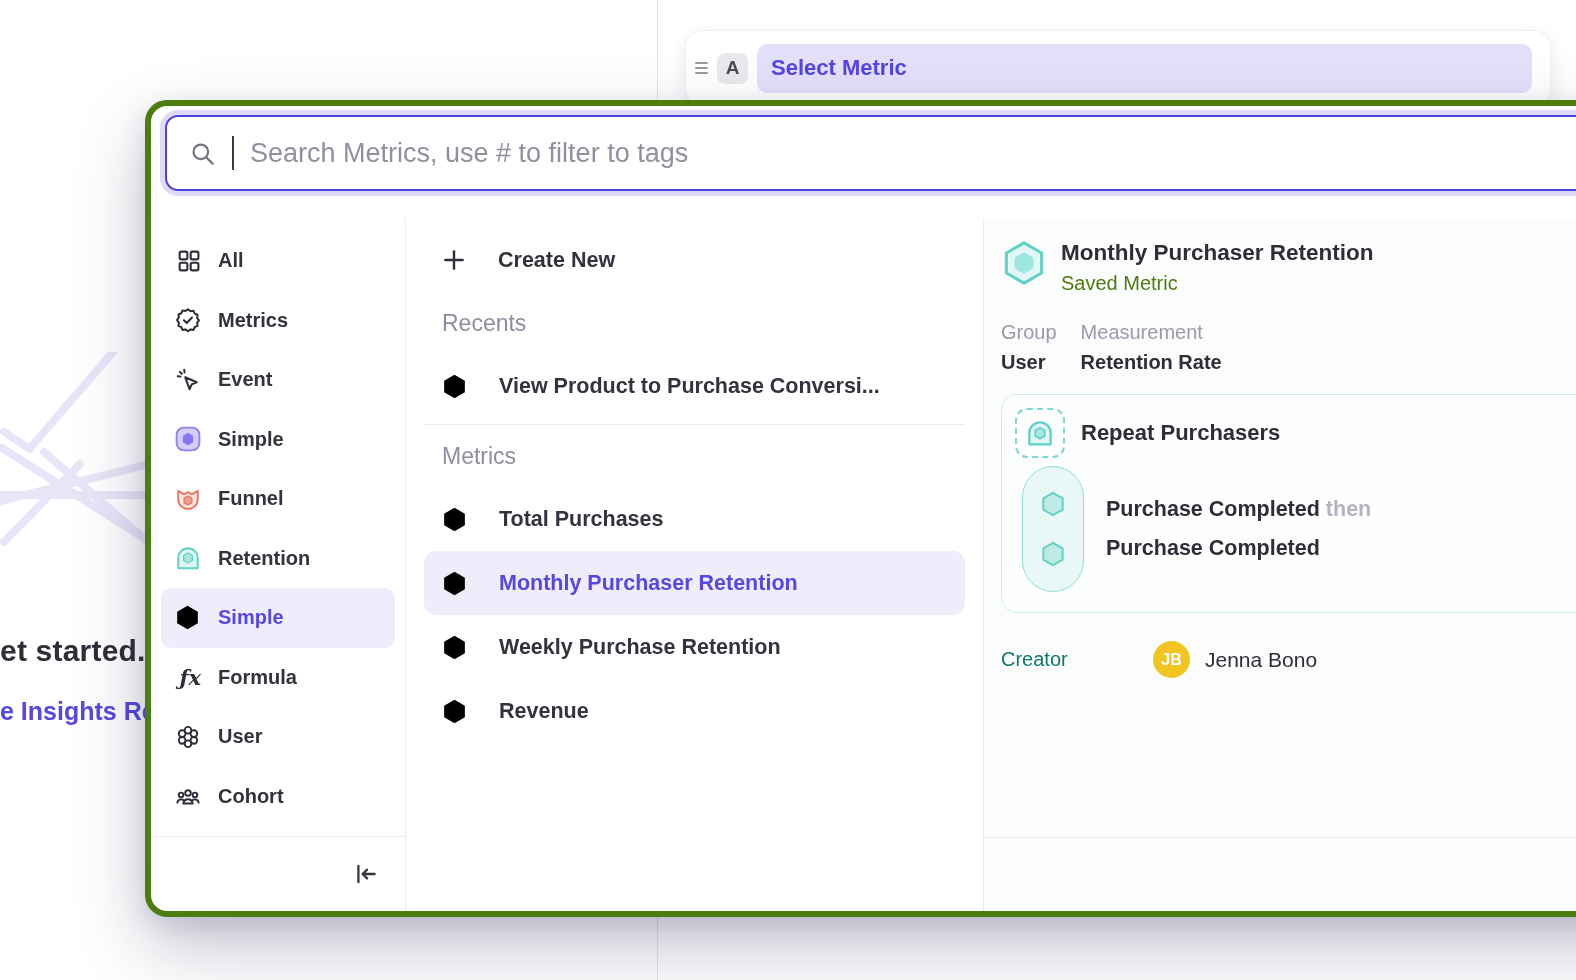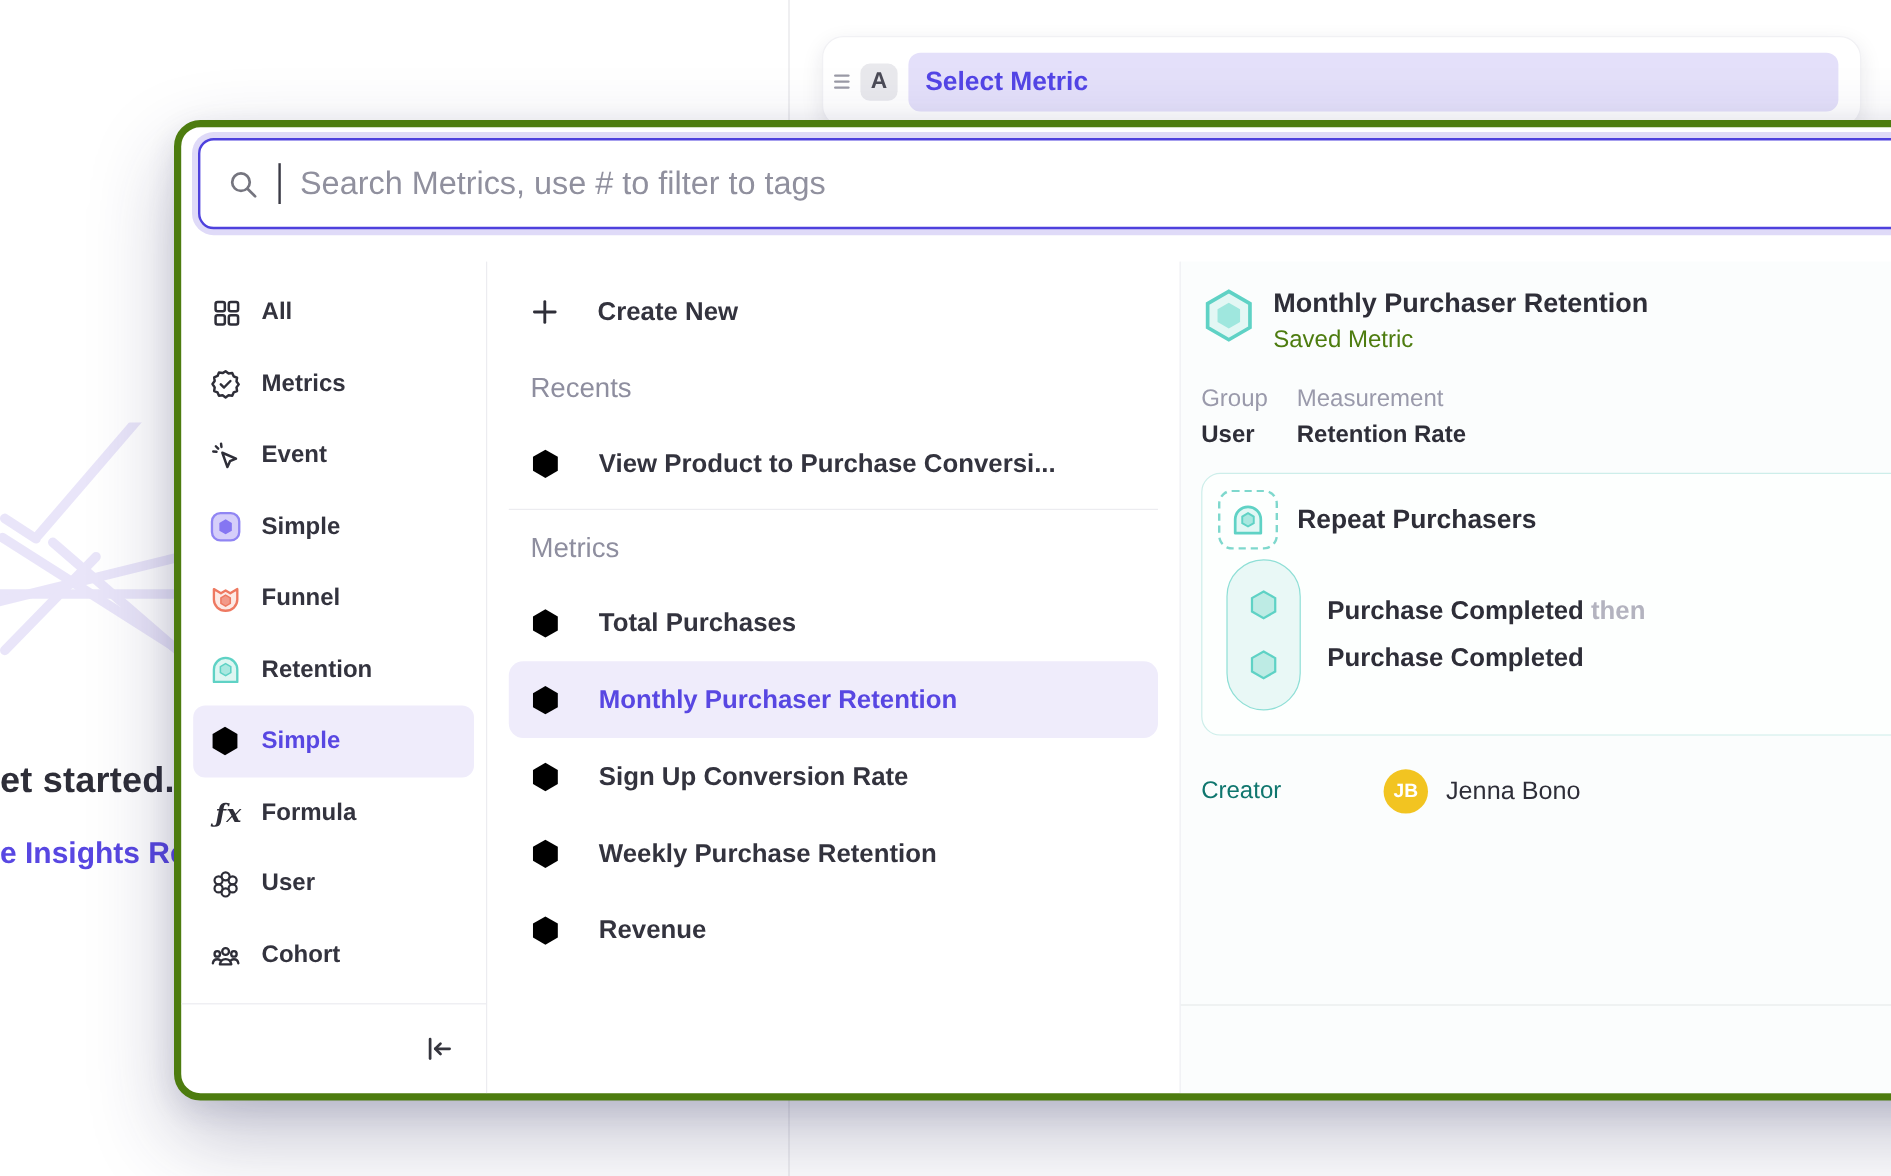--- a/index.html
+++ b/index.html
@@ -315,26 +315,20 @@
       </div>
 
       <div class="mid-row selected">
         <svg class="hex teal" viewBox="0 0 24 24">
             <use href="#hexsym"></use>
           </svg>
         <span>Monthly Purchaser Retention</span>
       </div>
 
 
-      <div class="mid-row">
-        <svg class="hex orange" viewBox="0 0 24 24">
-            <use href="#hexsym"></use>
-          </svg>
-        <span>Sign Up Conversion Rate</span>
-      </div>
 
       <div class="mid-row">
         <svg class="hex teal" viewBox="0 0 24 24">
             <use href="#hexsym"></use>
           </svg>
         <span>Weekly Purchase Retention</span>
       </div>
 
       <div class="mid-row">
         <svg class="hex purple" viewBox="0 0 24 24">

